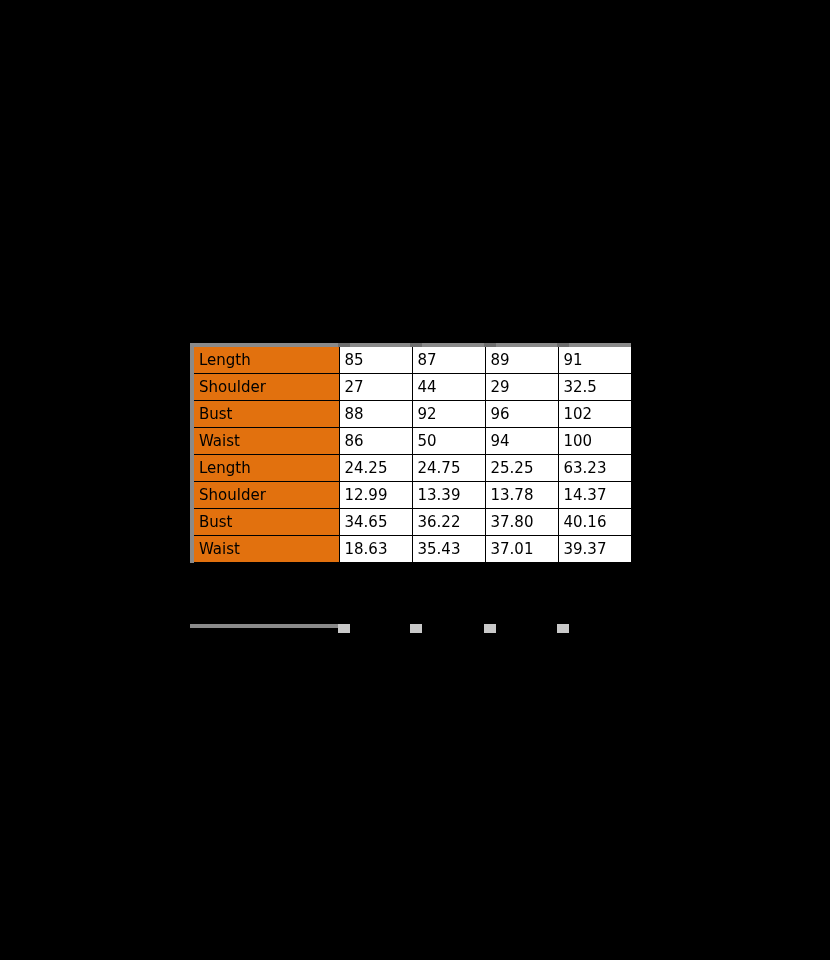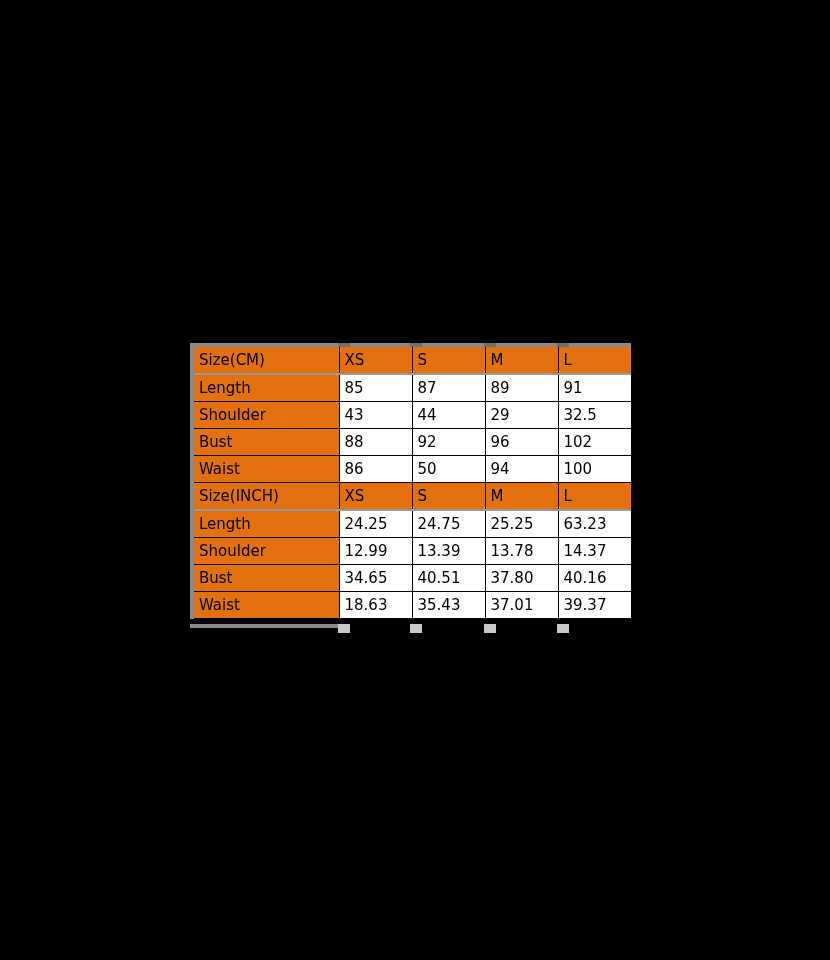--- a/index.html
+++ b/index.html
@@ -119,39 +119,32 @@
   <table class="size-chart">
     <colgroup>
       <col class="col-label">
       <col class="col-data">
       <col class="col-data">
       <col class="col-data">
       <col class="col-data">
     </colgroup>
     <tbody>
 
-      <tr class="row-header">
-        <td class="cell-orange">Size(CM)</td>
-        <td class="cell-orange">XS</td>
-        <td class="cell-orange">S</td>
-        <td class="cell-orange">M</td>
-        <td class="cell-orange last-col">L</td>
-      </tr>
 
       <tr>
         <td class="cell-orange">Length</td>
         <td class="cell-white">85</td>
         <td class="cell-white">87</td>
         <td class="cell-white">89</td>
         <td class="cell-white last-col">91</td>
       </tr>
 
       <tr>
         <td class="cell-orange">Shoulder</td>
-        <td class="cell-white">43</td>
+        <td class="cell-white">27</td>
         <td class="cell-white">44</td>
         <td class="cell-white">29</td>
         <td class="cell-white last-col">32.5</td>
       </tr>
 
       <tr>
         <td class="cell-orange">Bust</td>
         <td class="cell-white">88</td>
         <td class="cell-white">92</td>
         <td class="cell-white">96</td>
@@ -159,48 +152,41 @@
       </tr>
 
       <tr>
         <td class="cell-orange">Waist</td>
         <td class="cell-white">86</td>
         <td class="cell-white">50</td>
         <td class="cell-white">94</td>
         <td class="cell-white last-col">100</td>
       </tr>
 
-      <tr class="row-header">
-        <td class="cell-orange">Size(INCH)</td>
-        <td class="cell-orange">XS</td>
-        <td class="cell-orange">S</td>
-        <td class="cell-orange">M</td>
-        <td class="cell-orange last-col">L</td>
-      </tr>
 
       <tr>
         <td class="cell-orange">Length</td>
         <td class="cell-white">24.25</td>
         <td class="cell-white">24.75</td>
         <td class="cell-white">25.25</td>
         <td class="cell-white last-col">63.23</td>
       </tr>
 
       <tr>
         <td class="cell-orange">Shoulder</td>
         <td class="cell-white">12.99</td>
         <td class="cell-white">13.39</td>
         <td class="cell-white">13.78</td>
         <td class="cell-white last-col">14.37</td>
       </tr>
 
       <tr>
         <td class="cell-orange">Bust</td>
         <td class="cell-white">34.65</td>
-        <td class="cell-white">40.51</td>
+        <td class="cell-white">36.22</td>
         <td class="cell-white">37.80</td>
         <td class="cell-white last-col">40.16</td>
       </tr>
 
       <tr>
         <td class="cell-orange">Waist</td>
         <td class="cell-white">18.63</td>
         <td class="cell-white">35.43</td>
         <td class="cell-white">37.01</td>
         <td class="cell-white last-col">39.37</td>

